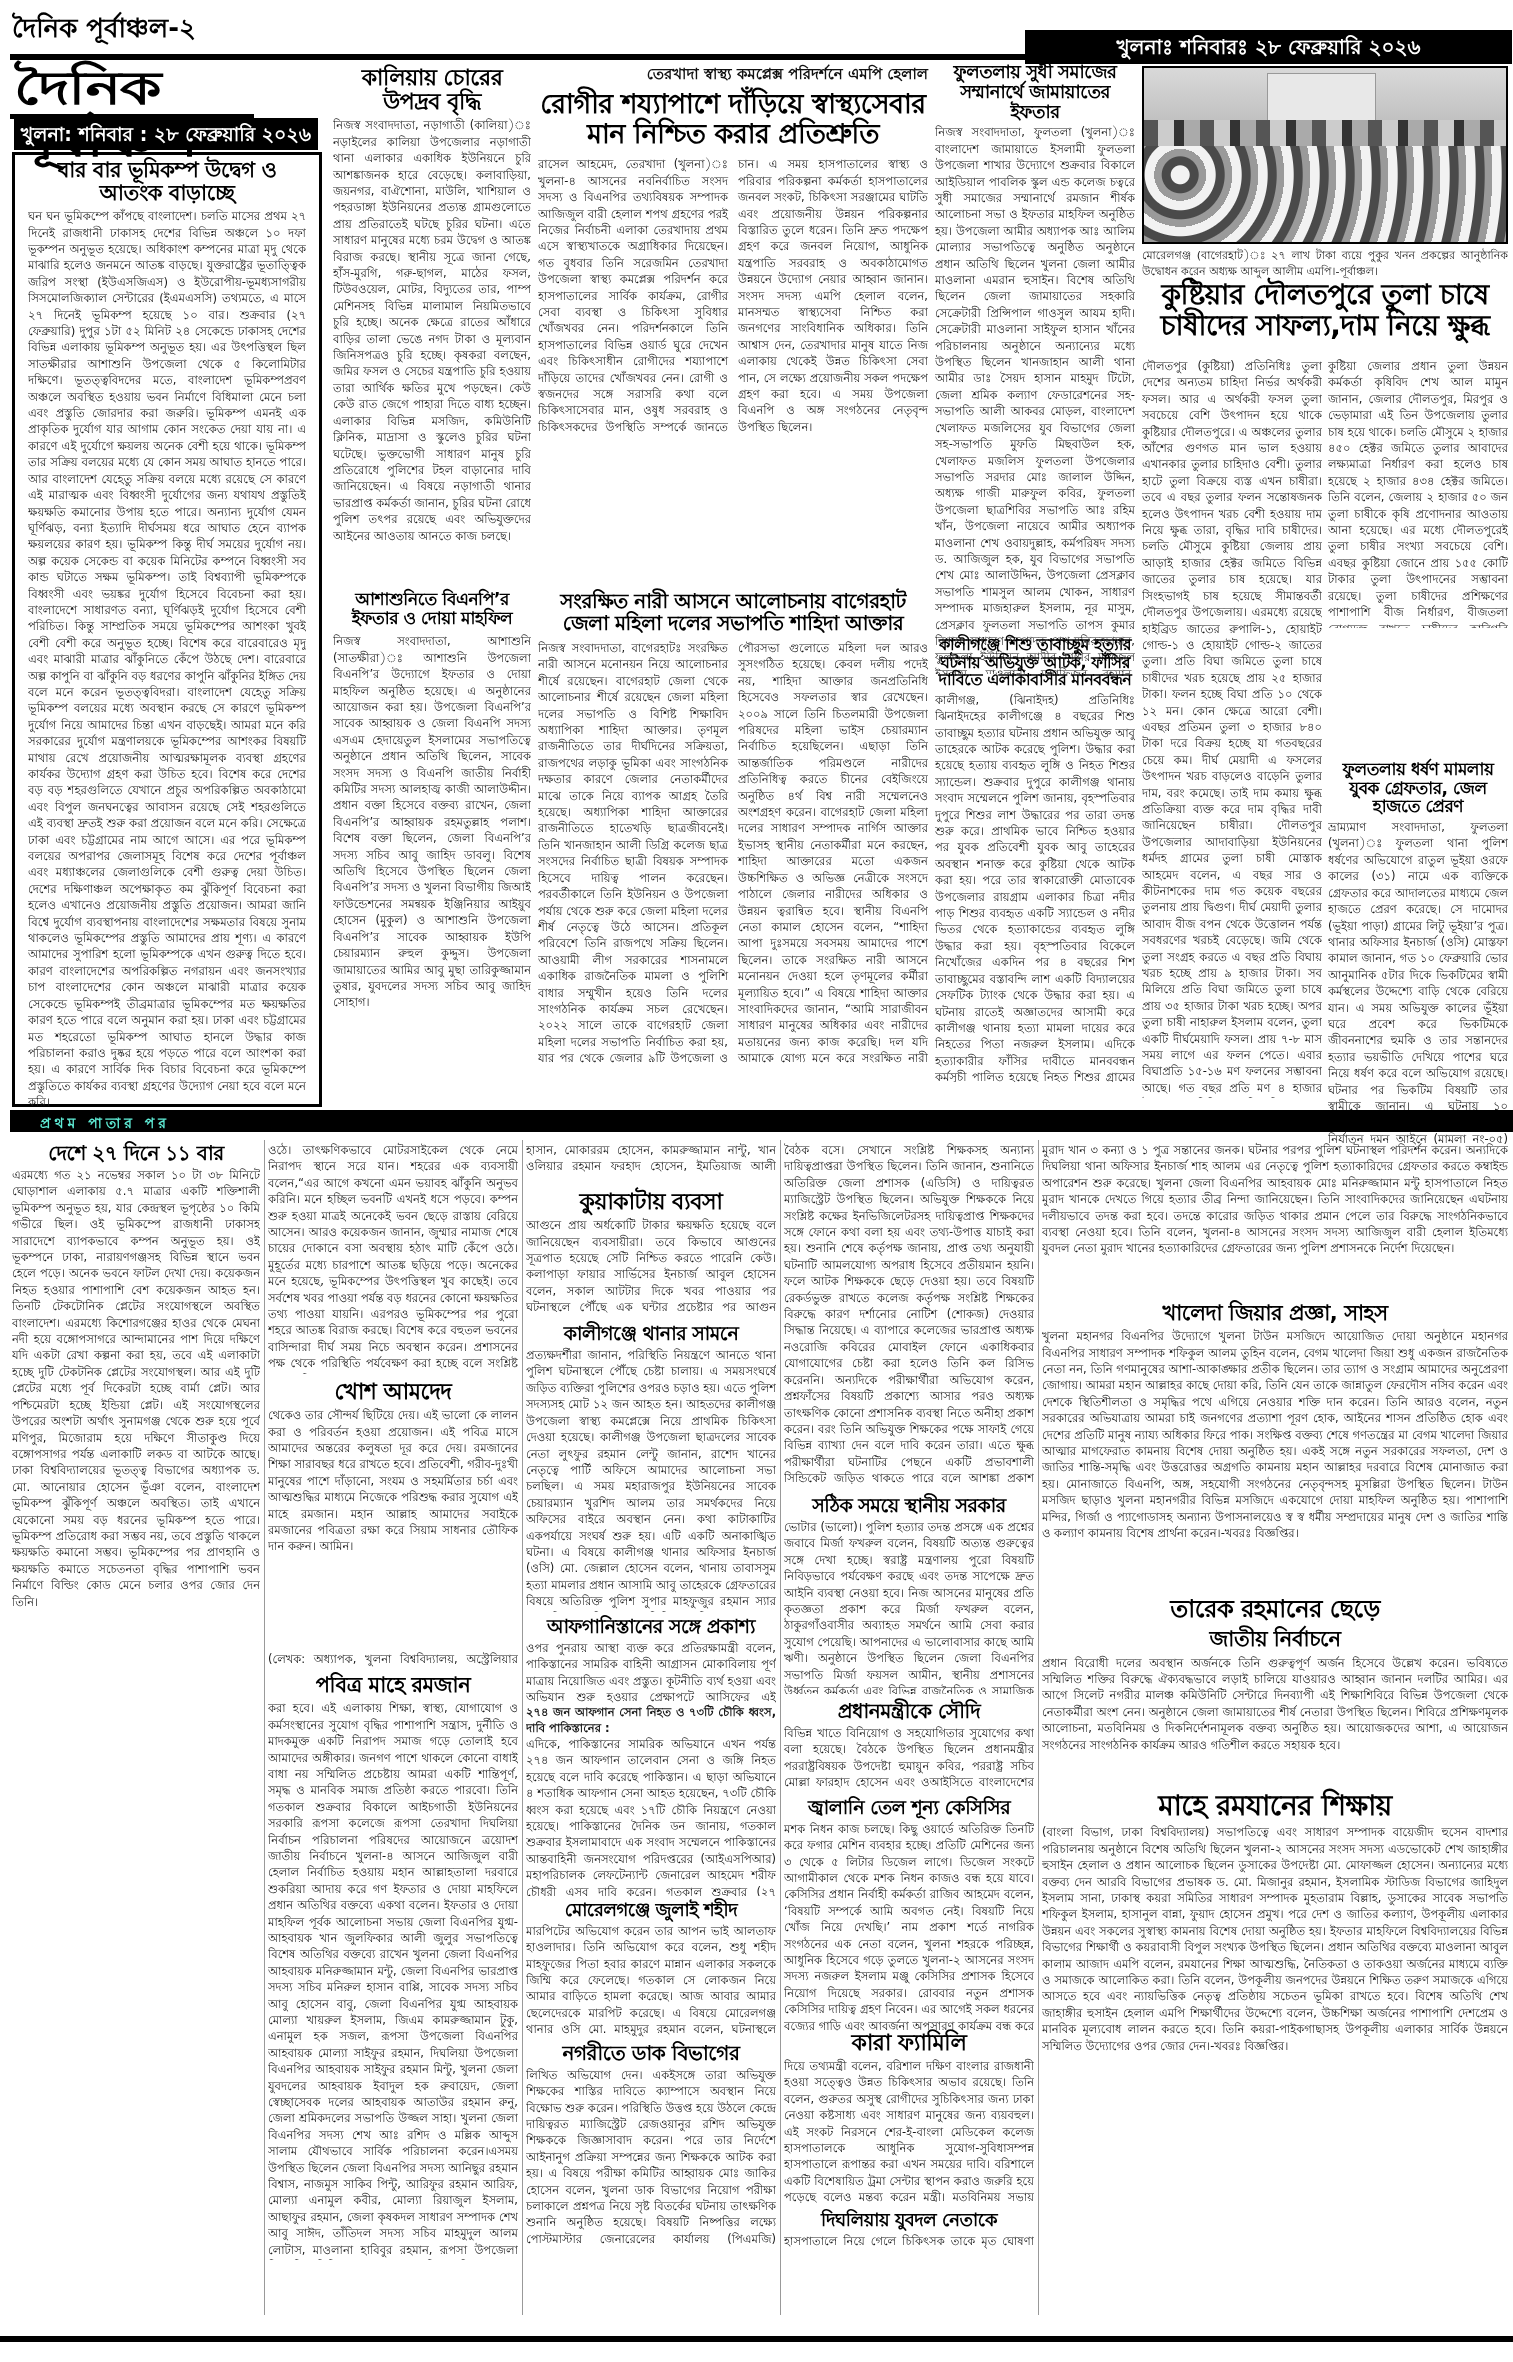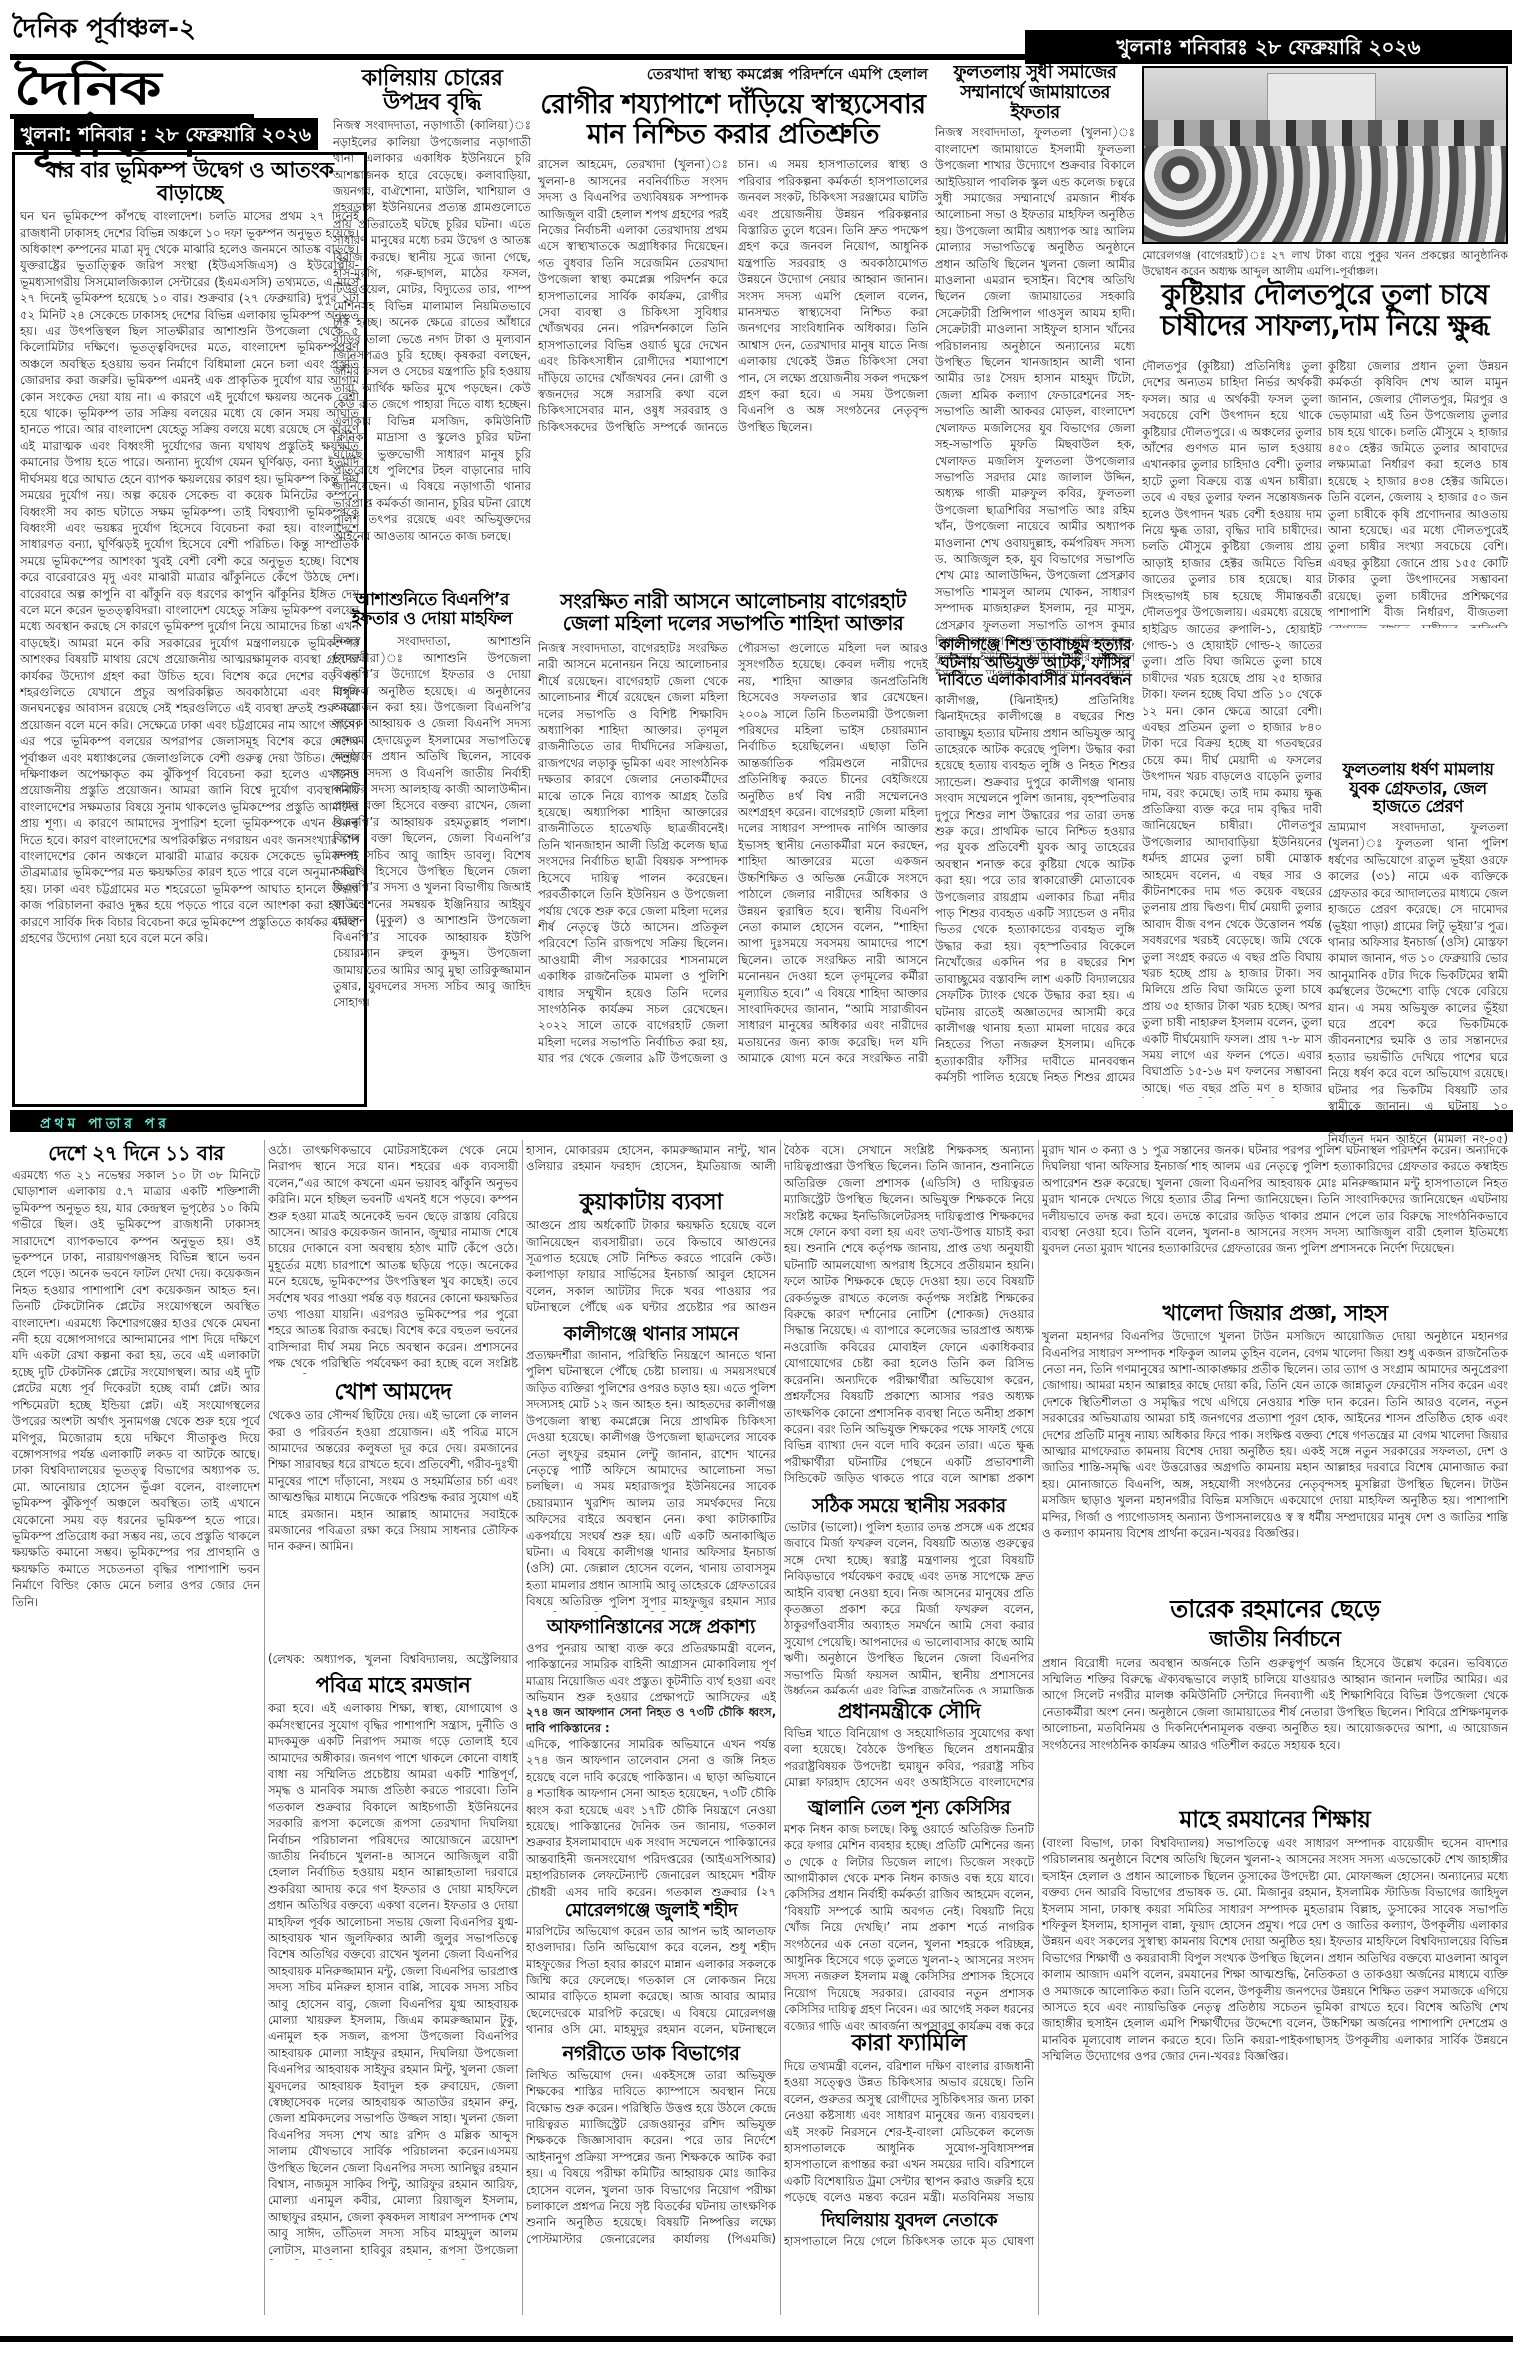--- a/index.html
+++ b/index.html
@@ -18,21 +18,21 @@
 </head>
 <body>
 
 <div class="abs" style="left:12px;top:8px;font-size:26px;font-weight:bold;color:#000">দৈনিক পূর্বাঞ্চল-২</div>
 <div class="abs rule" style="left:10px;top:54px;width:1500px;height:6px"></div>
 <div class="abs" style="left:1025px;top:30px;width:487px;height:34px;background:#000;color:#fff;font-size:20px;font-weight:bold;text-align:center;line-height:34px">খুলনাঃ শনিবারঃ ২৮ ফেব্রুয়ারি ২০২৬</div>
 <div class="abs" style="left:14px;top:62px;width:235px;font-size:46px;font-weight:900;color:#000;letter-spacing:-1px;line-height:52px;font-family:'DejaVu Serif',serif;transform:scaleX(1.3);transform-origin:left">দৈনিক পূর্বাঞ্চল</div>
 <div class="abs rule" style="left:10px;top:114px;width:244px;height:5px"></div>
 <div class="abs" style="left:14px;top:118px;width:304px;height:32px;background:#000;color:#fff;font-size:19px;font-weight:bold;text-align:center;line-height:32px">খুলনা: শনিবার : ২৮ ফেব্রুয়ারি ২০২৬</div>
 
-<div class="abs" style="left:12px;top:152px;width:355px;height:955px;border:3px solid #000;padding:4px 5px">
+<div class="abs" style="left:12px;top:152px;width:310px;height:955px;border:3px solid #000;padding:4px 13px">
   <div class="hd" style="font-size:21px;margin-bottom:3px">বার বার ভূমিকম্প উদ্বেগ ও আতংক বাড়াচ্ছে</div>
   <div class="txt" style="height:905px;font-size:11.6px;line-height:16.4px">ঘন ঘন ভূমিকম্পে কাঁপছে বাংলাদেশ। চলতি মাসের প্রথম ২৭ দিনেই রাজধানী ঢাকাসহ দেশের বিভিন্ন অঞ্চলে ১০ দফা ভূকম্পন অনুভূত হয়েছে। অধিকাংশ কম্পনের মাত্রা মৃদু থেকে মাঝারি হলেও জনমনে আতঙ্ক বাড়ছে। যুক্তরাষ্ট্রের ভূতাত্ত্বিক জরিপ সংস্থা (ইউএসজিএস) ও ইউরোপীয়-ভূমধ্যসাগরীয় সিসমোলজিক্যাল সেন্টারের (ইএমএসসি) তথ্যমতে, এ মাসে ২৭ দিনেই ভূমিকম্প হয়েছে ১০ বার। শুক্রবার (২৭ ফেব্রুয়ারি) দুপুর ১টা ৫২ মিনিট ২৪ সেকেন্ডে ঢাকাসহ দেশের বিভিন্ন এলাকায় ভূমিকম্প অনুভূত হয়। এর উৎপত্তিস্থল ছিল সাতক্ষীরার আশাশুনি উপজেলা থেকে ৫ কিলোমিটার দক্ষিণে। ভূতত্ত্ববিদদের মতে, বাংলাদেশ ভূমিকম্পপ্রবণ অঞ্চলে অবস্থিত হওয়ায় ভবন নির্মাণে বিধিমালা মেনে চলা এবং প্রস্তুতি জোরদার করা জরুরি। ভূমিকম্প এমনই এক প্রাকৃতিক দুর্যোগ যার আগাম কোন সংকেত দেয়া যায় না। এ কারণে এই দুর্যোগে ক্ষয়লয় অনেক বেশী হয়ে থাকে। ভূমিকম্প তার সক্রিয় বলয়ের মধ্যে যে কোন সময় আঘাত হানতে পারে। আর বাংলাদেশ যেহেতু সক্রিয় বলয়ে মধ্যে রয়েছে সে কারণে এই মারাত্মক এবং বিধ্বংসী দুর্যোগের জন্য যথাযথ প্রস্তুতিই ক্ষয়ক্ষতি কমানোর উপায় হতে পারে। অন্যান্য দুর্যোগ যেমন ঘূর্ণিঝড়, বন্যা ইত্যাদি দীর্ঘসময় ধরে আঘাত হেনে ব্যাপক ক্ষয়লয়ের কারণ হয়। ভূমিকম্প কিন্তু দীর্ঘ সময়ের দুর্যোগ নয়। অল্প কয়েক সেকেন্ড বা কয়েক মিনিটের কম্পনে বিধ্বংসী সব কান্ড ঘটাতে সক্ষম ভূমিকম্প। তাই বিশ্বব্যাপী ভূমিকম্পকে বিধ্বংসী এবং ভয়ঙ্কর দুর্যোগ হিসেবে বিবেচনা করা হয়। বাংলাদেশে সাধারণত বন্যা, ঘূর্ণিঝড়ই দুর্যোগ হিসেবে বেশী পরিচিত। কিন্তু সাম্প্রতিক সময়ে ভূমিকম্পের আশংকা খুবই বেশী বেশী করে অনুভূত হচ্ছে। বিশেষ করে বারেবারেও মৃদু এবং মাঝারী মাত্রার ঝাঁকুনিতে কেঁপে উঠছে দেশ। বারেবারে অল্প কাপুনি বা ঝাঁকুনি বড় ধরণের কাপুনি ঝাঁকুনির ইঙ্গিত দেয় বলে মনে করেন ভূতত্ত্ববিদরা। বাংলাদেশ যেহেতু সক্রিয় ভূমিকম্প বলয়ের মধ্যে অবস্থান করছে সে কারণে ভূমিকম্প দুর্যোগ নিয়ে আমাদের চিন্তা এখন বাড়ছেই। আমরা মনে করি সরকারের দুর্যোগ মন্ত্রণালয়কে ভূমিকম্পের আশংকর বিষয়টি মাথায় রেখে প্রয়োজনীয় আত্মরক্ষামূলক ব্যবস্থা গ্রহণের কার্যকর উদ্যোগ গ্রহণ করা উচিত হবে। বিশেষ করে দেশের বড় বড় শহরগুলিতে যেখানে প্রচুর অপরিকল্পিত অবকাঠামো এবং বিপুল জনঘনত্বের আবাসন রয়েছে সেই শহরগুলিতে এই ব্যবস্থা দ্রুতই শুরু করা প্রয়োজন বলে মনে করি। সেক্ষেত্রে ঢাকা এবং চট্টগ্রামের নাম আগে আসে। এর পরে ভূমিকম্প বলয়ের অপরাপর জেলাসমূহ বিশেষ করে দেশের পূর্বাঞ্চল এবং মধ্যাঞ্চলের জেলাগুলিকে বেশী গুরুত্ব দেয়া উচিত। দেশের দক্ষিণাঞ্চল অপেক্ষাকৃত কম ঝুঁকিপূর্ণ বিবেচনা করা হলেও এখানেও প্রয়োজনীয় প্রস্তুতি প্রয়োজন। আমরা জানি বিশ্বে দুর্যোগ ব্যবস্থাপনায় বাংলাদেশের সক্ষমতার বিষয়ে সুনাম থাকলেও ভূমিকম্পের প্রস্তুতি আমাদের প্রায় শূণ্য। এ কারণে আমাদের সুপারিশ হলো ভূমিকম্পকে এখন গুরুত্ব দিতে হবে। কারণ বাংলাদেশের অপরিকল্পিত নগরায়ন এবং জনসংখ্যার চাপ বাংলাদেশের কোন অঞ্চলে মাঝারী মাত্রার কয়েক সেকেন্ডে ভূমিকম্পই তীব্রমাত্রার ভূমিকম্পের মত ক্ষয়ক্ষতির কারণ হতে পারে বলে অনুমান করা হয়। ঢাকা এবং চট্টগ্রামের মত শহরেতো ভূমিকম্প আঘাত হানলে উদ্ধার কাজ পরিচালনা করাও দুষ্কর হয়ে পড়তে পারে বলে আংশকা করা হয়। এ কারণে সার্বিক দিক বিচার বিবেচনা করে ভূমিকম্পে প্রস্তুতিতে কার্যকর ব্যবস্থা গ্রহণের উদ্যোগ নেয়া হবে বলে মনে করি।</div>
 </div>
 
 <div class="abs" style="left:333px;top:66px;width:198px">
   <div class="hd" style="font-size:22px">কালিয়ায় চোরের উপদ্রব বৃদ্ধি</div>
   <div class="txt" style="height:500px;margin-top:3px">নিজস্ব সংবাদদাতা, নড়াগাতী (কালিয়া)ঃ নড়াইলের কালিয়া উপজেলার নড়াগাতী থানা এলাকার একাধিক ইউনিয়নে চুরি আশঙ্কাজনক হারে বেড়েছে। কলাবাড়িয়া, জয়নগর, বাঐশোনা, মাউলি, খাশিয়াল ও পহরডাঙ্গা ইউনিয়নের প্রত্যন্ত গ্রামগুলোতে প্রায় প্রতিরাতেই ঘটছে চুরির ঘটনা। এতে সাধারণ মানুষের মধ্যে চরম উদ্বেগ ও আতঙ্ক বিরাজ করছে। স্থানীয় সূত্রে জানা গেছে, হাঁস-মুরগি, গরু-ছাগল, মাঠের ফসল, টিউবওয়েল, মোটর, বিদ্যুতের তার, পাম্প মেশিনসহ বিভিন্ন মালামাল নিয়মিতভাবে চুরি হচ্ছে। অনেক ক্ষেত্রে রাতের আঁধারে বাড়ির তালা ভেঙে নগদ টাকা ও মূল্যবান জিনিসপত্রও চুরি হচ্ছে। কৃষকরা বলছেন, জমির ফসল ও সেচের যন্ত্রপাতি চুরি হওয়ায় তারা আর্থিক ক্ষতির মুখে পড়ছেন। কেউ কেউ রাত জেগে পাহারা দিতে বাধ্য হচ্ছেন। এলাকার বিভিন্ন মসজিদ, কমিউনিটি ক্লিনিক, মাদ্রাসা ও স্কুলেও চুরির ঘটনা ঘটেছে। ভুক্তভোগী সাধারণ মানুষ চুরি প্রতিরোধে পুলিশের টহল বাড়ানোর দাবি জানিয়েছেন। এ বিষয়ে নড়াগাতী থানার ভারপ্রাপ্ত কর্মকর্তা জানান, চুরির ঘটনা রোধে পুলিশ তৎপর রয়েছে এবং অভিযুক্তদের আইনের আওতায় আনতে কাজ চলছে।</div>
 </div>
 <div class="abs" style="left:333px;top:590px;width:198px">
   <div class="hd" style="font-size:17px">আশাশুনিতে বিএনপি’র ইফতার ও দোয়া মাহফিল</div>
@@ -124,21 +124,21 @@
   <div class="txt" style="height:17px;margin-top:3px">হাসপাতালে নিয়ে গেলে চিকিৎসক তাকে মৃত ঘোষণা করেন। নিহত</div>
 </div>
 
 <div class="abs" style="left:1042px;top:1142px;width:466px">
   <div class="txt" style="height:150px">মুরাদ খান ৩ কন্যা ও ১ পুত্র সন্তানের জনক। ঘটনার পরপর পুলিশ ঘটনাস্থল পরিদর্শন করেন। অন্যদিকে দিঘলিয়া থানা অফিসার ইনচার্জ শাহ আলম এর নেতৃত্বে পুলিশ হত্যাকারিদের গ্রেফতার করতে কম্বাইন্ড অপারেশন শুরু করেছে। খুলনা জেলা বিএনপির আহবায়ক মোঃ মনিরুজ্জামান মন্টু হাসপাতালে নিহত মুরাদ খানকে দেখতে গিয়ে হত্যার তীব্র নিন্দা জানিয়েছেন। তিনি সাংবাদিকদের জানিয়েছেন এঘটনায় দলীয়ভাবে তদন্ত করা হবে। তদন্তে কারোর জড়িত থাকার প্রমান পেলে তার বিরুদ্ধে সাংগঠনিকভাবে ব্যবস্থা নেওয়া হবে। তিনি বলেন, খুলনা-৪ আসনের সংসদ সদস্য আজিজুল বারী হেলাল ইতিমধ্যে যুবদল নেতা মুরাদ খানের হত্যাকারিদের গ্রেফতারের জন্য পুলিশ প্রশাসনকে নির্দেশ দিয়েছেন।</div>
   <div class="hd" style="font-size:21px;margin-top:10px">খালেদা জিয়ার প্রজ্ঞা, সাহস</div>
   <div class="txt" style="height:262px;margin-top:3px">খুলনা মহানগর বিএনপির উদ্যোগে খুলনা টাউন মসজিদে আয়োজিত দোয়া অনুষ্ঠানে মহানগর বিএনপির সাধারণ সম্পাদক শফিকুল আলম তুহিন বলেন, বেগম খালেদা জিয়া শুধু একজন রাজনৈতিক নেতা নন, তিনি গণমানুষের আশা-আকাঙ্ক্ষার প্রতীক ছিলেন। তার ত্যাগ ও সংগ্রাম আমাদের অনুপ্রেরণা জোগায়। আমরা মহান আল্লাহর কাছে দোয়া করি, তিনি যেন তাকে জান্নাতুল ফেরদৌস নসিব করেন এবং দেশকে স্থিতিশীলতা ও সমৃদ্ধির পথে এগিয়ে নেওয়ার শক্তি দান করেন। তিনি আরও বলেন, নতুন সরকারের অভিযাত্রায় আমরা চাই জনগণের প্রত্যাশা পূরণ হোক, আইনের শাসন প্রতিষ্ঠিত হোক এবং দেশের প্রতিটি মানুষ ন্যায্য অধিকার ফিরে পাক। সংক্ষিপ্ত বক্তব্য শেষে গণতন্ত্রের মা বেগম খালেদা জিয়ার আত্মার মাগফেরাত কামনায় বিশেষ দোয়া অনুষ্ঠিত হয়। একই সঙ্গে নতুন সরকারের সফলতা, দেশ ও জাতির শান্তি-সমৃদ্ধি এবং উত্তরোত্তর অগ্রগতি কামনায় মহান আল্লাহর দরবারে বিশেষ মোনাজাত করা হয়। মোনাজাতে বিএনপি, অঙ্গ, সহযোগী সংগঠনের নেতৃবৃন্দসহ মুসল্লিরা উপস্থিত ছিলেন। টাউন মসজিদ ছাড়াও খুলনা মহানগরীর বিভিন্ন মসজিদে একযোগে দোয়া মাহফিল অনুষ্ঠিত হয়। পাশাপাশি মন্দির, গির্জা ও প্যাগোডাসহ অন্যান্য উপাসনালয়েও স্ব স্ব ধর্মীয় সম্প্রদায়ের মানুষ দেশ ও জাতির শান্তি ও কল্যাণ কামনায় বিশেষ প্রার্থনা করেন।-খবরঃ বিজ্ঞপ্তির।</div>
   <div class="hd" style="font-size:24px;margin-top:6px">তারেক রহমানের ছেড়ে</div>
   <div class="hd" style="font-size:21px;margin-top:6px">জাতীয় নির্বাচনে</div>
   <div class="txt" style="height:132px;margin-top:3px">প্রধান বিরোধী দলের অবস্থান অর্জনকে তিনি গুরুত্বপূর্ণ অর্জন হিসেবে উল্লেখ করেন। ভবিষ্যতে সম্মিলিত শক্তির বিরুদ্ধে ঐক্যবদ্ধভাবে লড়াই চালিয়ে যাওয়ারও আহ্বান জানান দলটির আমির। এর আগে সিলেট নগরীর মালঞ্চ কমিউনিটি সেন্টারে দিনব্যাপী এই শিক্ষাশিবিরে বিভিন্ন উপজেলা থেকে নেতাকর্মীরা অংশ নেন। অনুষ্ঠানে জেলা জামায়াতের শীর্ষ নেতারা উপস্থিত ছিলেন। শিবিরে প্রশিক্ষণমূলক আলোচনা, মতবিনিময় ও দিকনির্দেশনামূলক বক্তব্য অনুষ্ঠিত হয়। আয়োজকদের আশা, এ আয়োজন সংগঠনের সাংগঠনিক কার্যক্রম আরও গতিশীল করতে সহায়ক হবে।</div>
-  <div class="hd" style="font-size:23px;margin-top:20px">মাহে রমযানের শিক্ষায়</div>
+  <div class="hd" style="font-size:28px;margin-top:4px">মাহে রমযানের শিক্ষায়</div>
   <div class="txt" style="height:330px;margin-top:3px">(বাংলা বিভাগ, ঢাকা বিশ্ববিদ্যালয়) সভাপতিত্বে এবং সাধারণ সম্পাদক বায়েজীদ হুসেন বাদশার পরিচালনায় অনুষ্ঠানে বিশেষ অতিথি ছিলেন খুলনা-২ আসনের সংসদ সদস্য এডভোকেট শেখ জাহাঙ্গীর হুসাইন হেলাল ও প্রধান আলোচক ছিলেন ডুসাকের উপদেষ্টা মো. মোফাজ্জল হোসেন। অন্যান্যের মধ্যে বক্তব্য দেন আরবি বিভাগের প্রভাষক ড. মো. মিজানুর রহমান, ইসলামিক স্টাডিজ বিভাগের জাহিদুল ইসলাম সানা, ঢাকাস্থ কয়রা সমিতির সাধারণ সম্পাদক মুহতারাম বিল্লাহ, ডুসাকের সাবেক সভাপতি শফিকুল ইসলাম, হাসানুল বান্না, ফুয়াদ হোসেন প্রমুখ। পরে দেশ ও জাতির কল্যাণ, উপকূলীয় এলাকার উন্নয়ন এবং সকলের সুস্বাস্থ্য কামনায় বিশেষ দোয়া অনুষ্ঠিত হয়। ইফতার মাহফিলে বিশ্ববিদ্যালয়ের বিভিন্ন বিভাগের শিক্ষার্থী ও কয়রাবাসী বিপুল সংখ্যক উপস্থিত ছিলেন। প্রধান অতিথির বক্তব্যে মাওলানা আবুল কালাম আজাদ এমপি বলেন, রমযানের শিক্ষা আত্মশুদ্ধি, নৈতিকতা ও তাকওয়া অর্জনের মাধ্যমে ব্যক্তি ও সমাজকে আলোকিত করা। তিনি বলেন, উপকূলীয় জনপদের উন্নয়নে শিক্ষিত তরুণ সমাজকে এগিয়ে আসতে হবে এবং ন্যায়ভিত্তিক নেতৃত্ব প্রতিষ্ঠায় সচেতন ভূমিকা রাখতে হবে। বিশেষ অতিথি শেখ জাহাঙ্গীর হুসাইন হেলাল এমপি শিক্ষার্থীদের উদ্দেশ্যে বলেন, উচ্চশিক্ষা অর্জনের পাশাপাশি দেশপ্রেম ও মানবিক মূল্যবোধ লালন করতে হবে। তিনি কয়রা-পাইকগাছাসহ উপকূলীয় এলাকার সার্বিক উন্নয়নে সম্মিলিত উদ্যোগের ওপর জোর দেন।-খবরঃ বিজ্ঞপ্তির।</div>
 </div>
 
 <div class="abs" style="left:264px;top:1140px;width:1px;height:1175px;background:#999"></div>
 <div class="abs" style="left:522px;top:1140px;width:1px;height:1175px;background:#999"></div>
 <div class="abs" style="left:780px;top:1140px;width:1px;height:1175px;background:#999"></div>
 <div class="abs" style="left:1038px;top:1140px;width:1px;height:1175px;background:#999"></div>
 
 <div class="abs rule" style="left:0;top:2336px;width:1513px;height:6px"></div>
 

